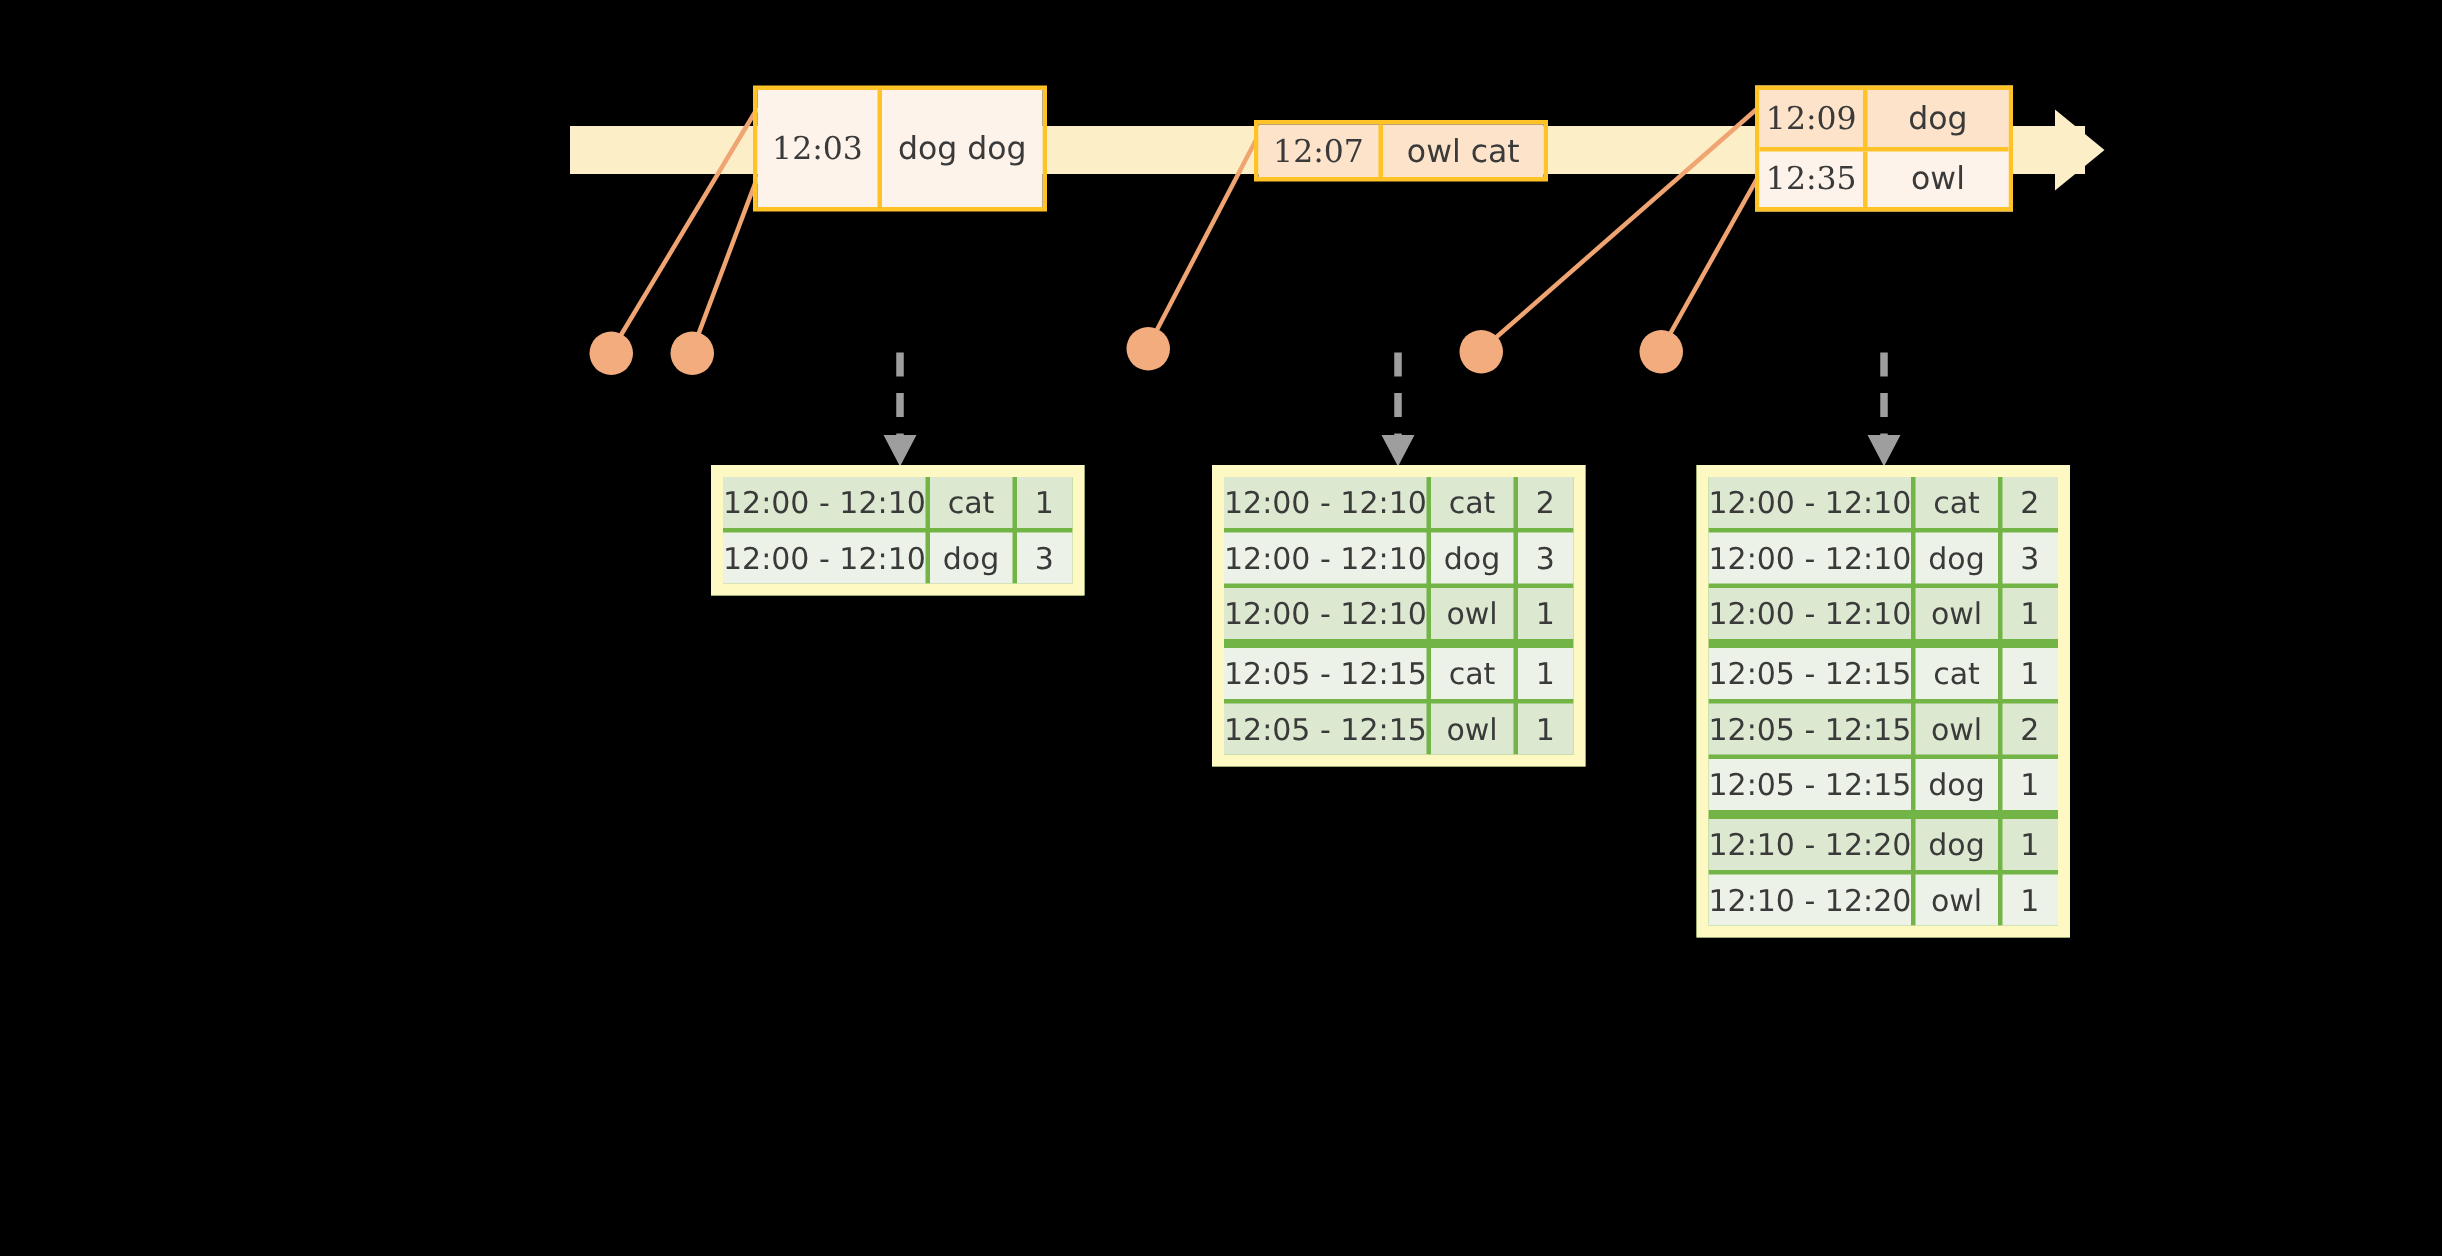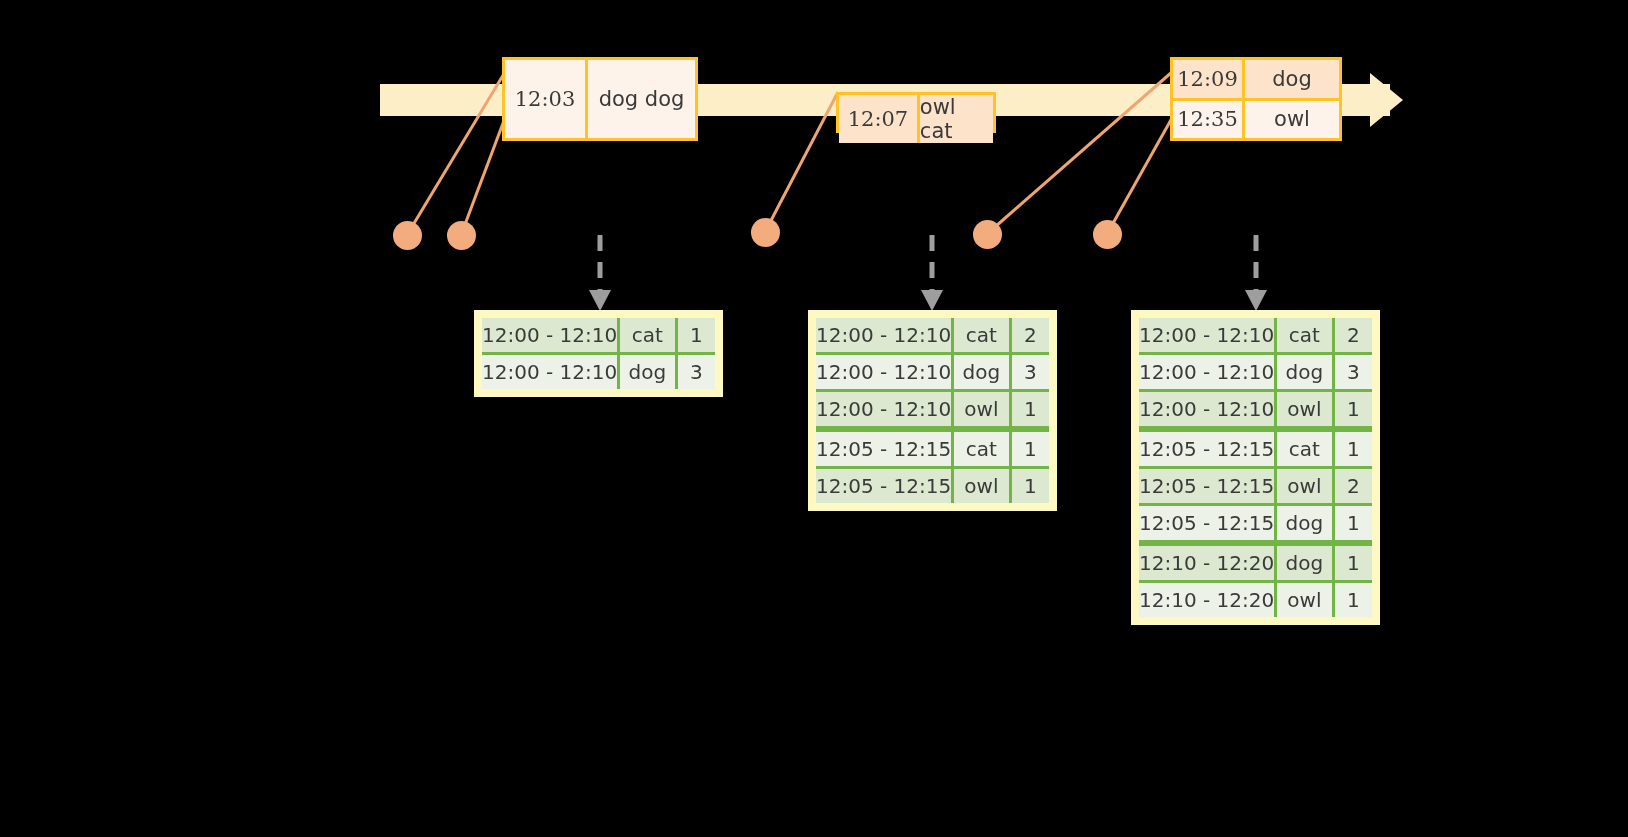--- a/index.html
+++ b/index.html
@@ -151,21 +151,21 @@
   <div class="dot" style="left:973px; top:220px; width:29px; height:29px;"></div>
   <div class="dot" style="left:1093px; top:220px; width:29px; height:29px;"></div>
 
   <div class="event-box" style="left:502px; top:57px; width:196px; height:84px;">
     <div class="event-row shade-b">
       <span class="event-time" style="width:83px;">12:03</span>
       <span class="event-words">dog dog</span>
     </div>
   </div>
 
-  <div class="event-box" style="left:836px; top:92px; width:160px; height:41px;">
+  <div class="event-box" style="left:836px; top:80px; width:196px; height:41px;">
     <div class="event-row shade-a">
       <span class="event-time" style="width:83px;">12:07</span>
       <span class="event-words">owl cat</span>
     </div>
   </div>
 
   <div class="event-box" style="left:1170px; top:57px; width:172px; height:84px;">
     <div class="event-row shade-a">
       <span class="event-time" style="width:72px;">12:09</span>
       <span class="event-words">dog</span>

